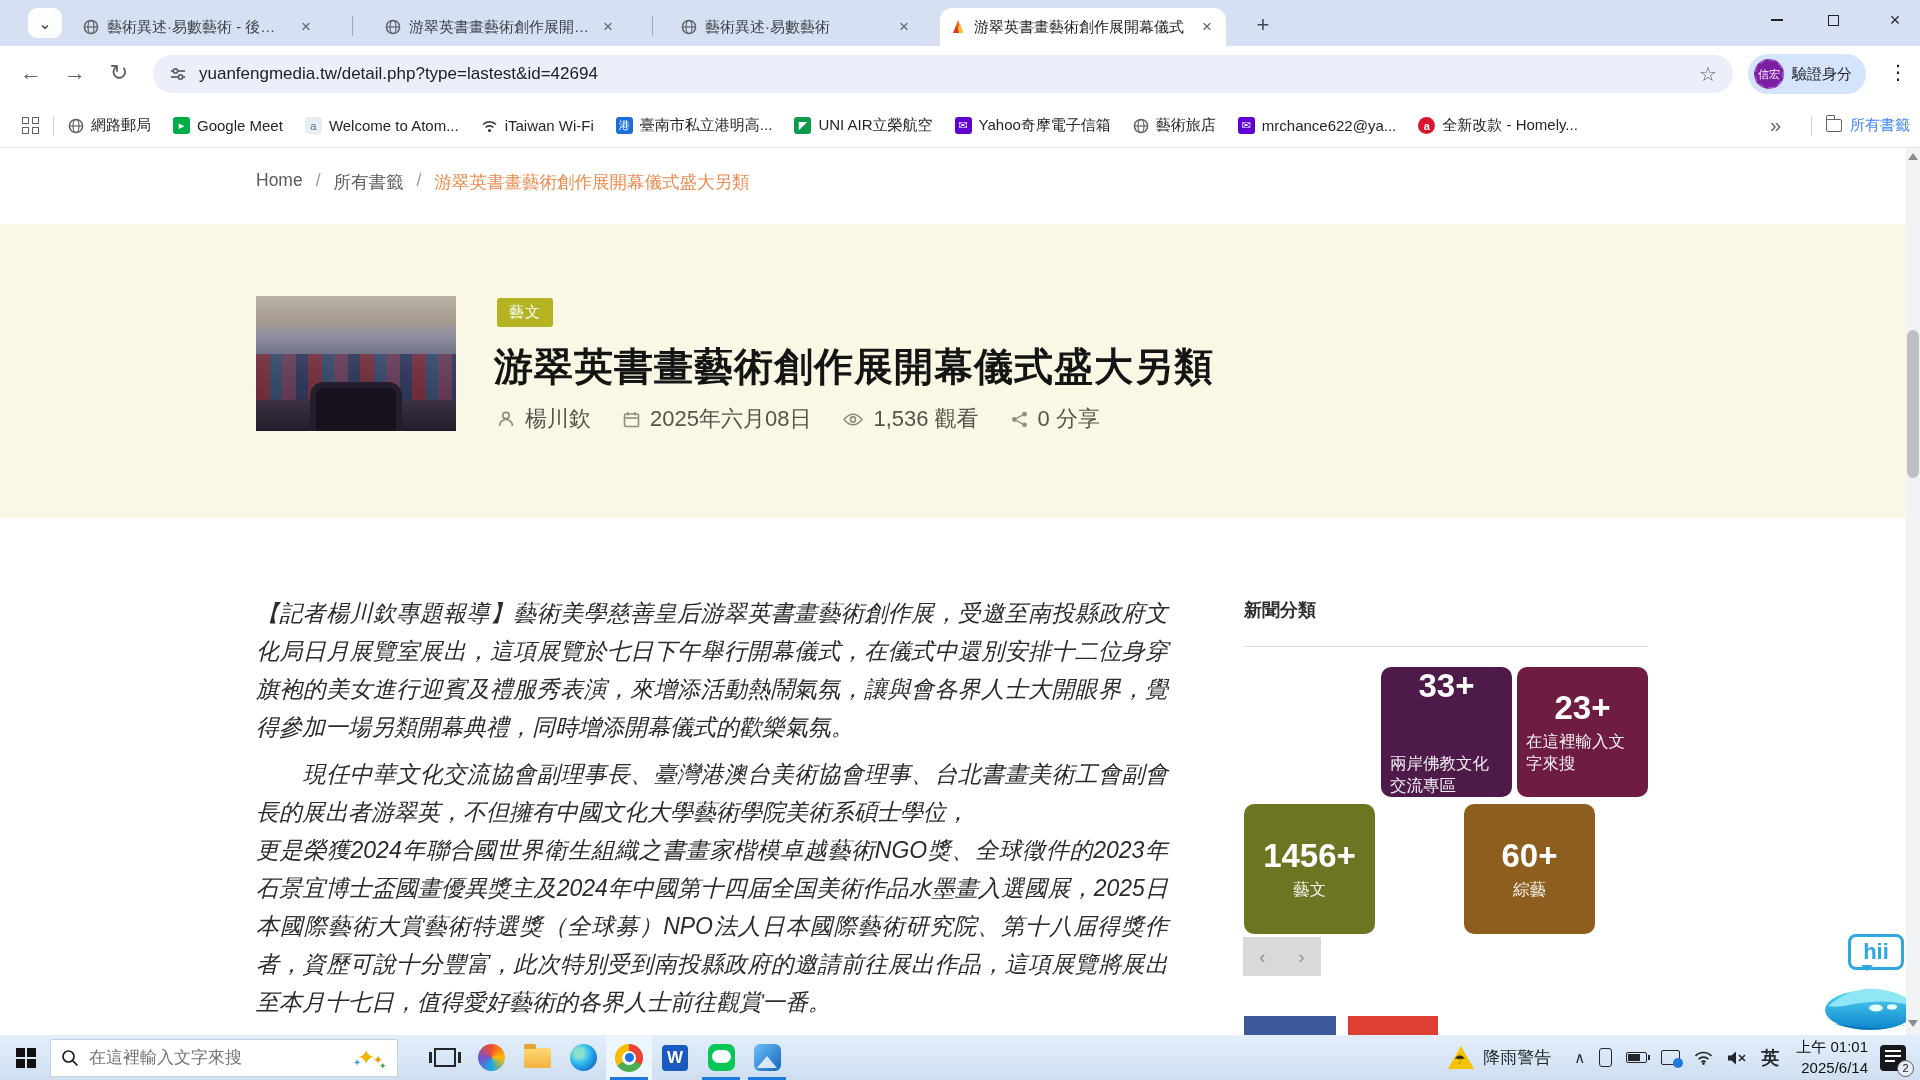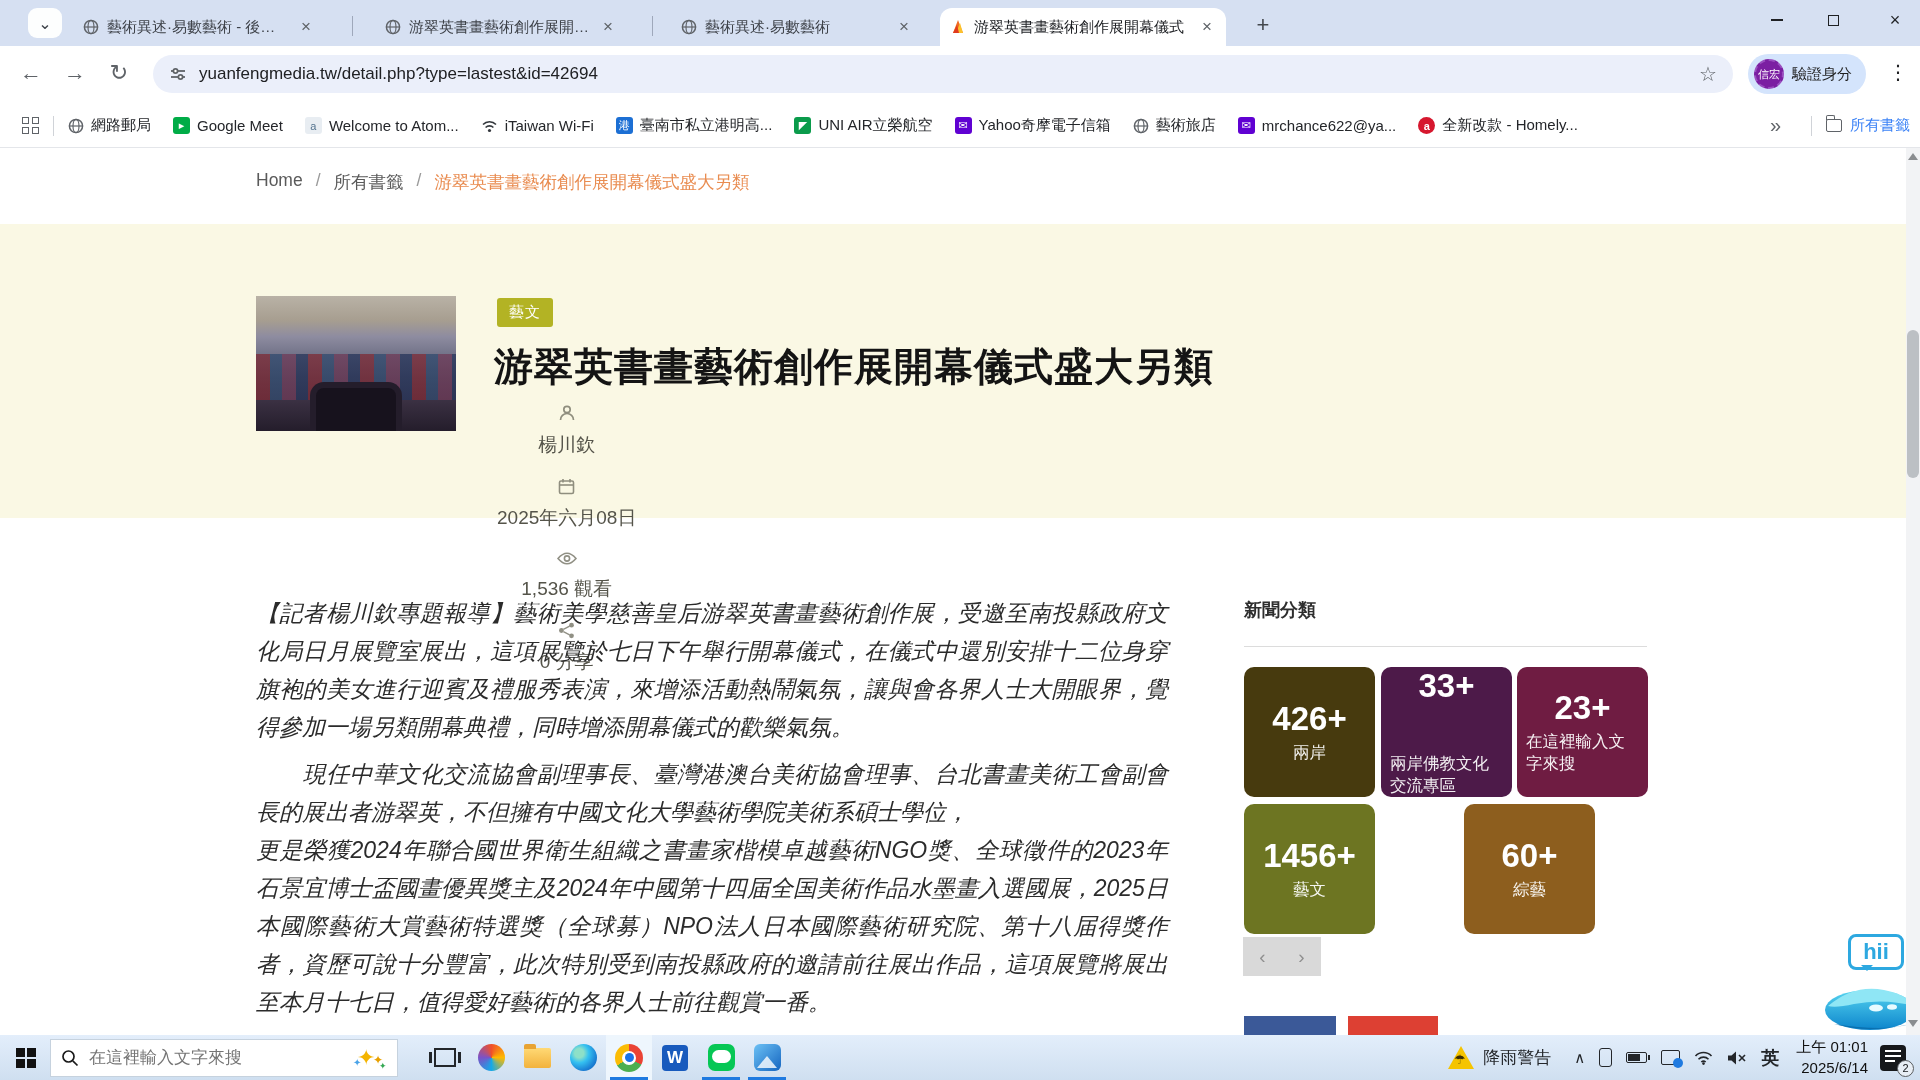--- a/index.html
+++ b/index.html
@@ -50,21 +50,21 @@
   .crumb { position:absolute; left:256px; top:170px; font-size:17.5px; color:#5a5a5a; display:flex; gap:13px; }
   .crumb .cur { color:#e98c50; }
   .hero { position:absolute; left:0; top:224px; width:1906px; height:294px; background:#faf8e4; }
   .thumb { position:absolute; left:256px; top:72px; width:200px; height:135px; background:
       linear-gradient(180deg,#b9b2a6 0%,#a79e90 18%,#8e8ca0 30%,#6f7086 45%,#4e4f63 60%,#3a3042 78%,#241d2b 100%); overflow:hidden; }
   .thumb:before { content:""; position:absolute; left:0; top:58px; width:200px; height:46px;
       background:repeating-linear-gradient(90deg,#7d2a35 0 14px,#314a6e 14px 26px,#6e3a57 26px 40px,#27355a 40px 52px); opacity:.75; }
   .thumb:after { content:""; position:absolute; left:60px; top:92px; width:80px; height:46px; background:#17121d; border-radius:8px 8px 0 0; box-shadow:0 0 0 6px #241d2b; }
   .badge { position:absolute; left:497px; top:74px; background:#b3b324; color:#fff; font-size:15px; padding:5px 12px; border-radius:3px; letter-spacing:1px; }
   .h-title { position:absolute; left:494px; top:116px; font-size:39px; font-weight:bold; color:#141414; letter-spacing:1px; }
-  .meta { position:absolute; left:497px; top:180px; display:flex; align-items:center; gap:10px; font-size:19px; color:#55544a;flex-direction:column; }
+  .meta { position:absolute; left:497px; top:180px; display:flex; align-items:center; gap:10px; font-size:22px; color:#55544a; }
   .meta .gap { width:12px; }
   .mico { opacity:.75; }
 
   .bodytext { position:absolute; left:256px; top:594px; width:912px; font-size:23px; line-height:38px; color:#2b2b2b; text-align:justify; }
   .bodytext p { white-space:pre-wrap; margin-bottom:9px;font-style:italic; }
 
   .side-head { position:absolute; left:1244px; top:598px; font-size:18px; font-weight:bold; color:#2e2e2e; }
   .side-rule { position:absolute; left:1244px; top:646px; width:403px; height:1px; background:#dcdcdc; }
   .tile { position:absolute; width:131px; height:130px; border-radius:10px; color:#fff; display:flex; flex-direction:column; align-items:center; justify-content:center; padding:6px 9px; }
   .tile .num { font-size:33px; font-weight:bold; line-height:1.15; }
@@ -346,24 +346,20 @@
   <div class="bodytext">
     <p>【記者楊川欽專題報導】藝術美學慈善皇后游翠英書畫藝術創作展，受邀至南投縣政府文化局日月展覽室展出，這項展覽於七日下午舉行開幕儀式，在儀式中還別安排十二位身穿旗袍的美女進行迎賓及禮服秀表演，來增添活動熱鬧氣氛，讓與會各界人士大開眼界，覺得參加一場另類開幕典禮，同時增添開幕儀式的歡樂氣氛。</p>
     <p>　　現任中華文化交流協會副理事長、臺灣港澳台美術協會理事、台北書畫美術工會副會長的展出者游翠英，不但擁有中國文化大學藝術學院美術系碩士學位，
 更是榮獲2024年聯合國世界衛生組織之書畫家楷模卓越藝術NGO獎、全球徵件的2023年石景宜博士盃國畫優異獎主及2024年中國第十四届全国美術作品水墨畫入選國展，2025日本國際藝術大賞藝術特選獎（全球募）NPO法人日本國際藝術研究院、第十八届得獎作者，資歷可說十分豐富，此次特別受到南投縣政府的邀請前往展出作品，這項展覽將展出至本月十七日，值得愛好藝術的各界人士前往觀賞一番。</p>
     <p>　　藝術家游翠英的創作多元化，她在投入藝術創作，除了學習前人的精隨，並融合中西的作</p>
   </div>
 
   <div class="side-head">新聞分類</div>
   <div class="side-rule"></div>
 
-  <div class="tile" style="left:1244px;top:667px;background:#473a0e;">
-    <span class="num">426+</span>
-    <span class="lbl">兩岸</span>
-  </div>
   <div class="tile" style="left:1381px;top:667px;background:#4d1a49;gap:44px;">
     <span class="num">33+</span>
     <span class="lbl long">兩岸佛教文化交流專區</span>
   </div>
   <div class="tile" style="left:1517px;top:667px;background:#6f1c42;">
     <span class="num">23+</span>
     <span class="lbl long">在這裡輸入文字來搜</span>
   </div>
   <div class="tile" style="left:1244px;top:804px;background:#6d7522;">
     <span class="num">1456+</span>

